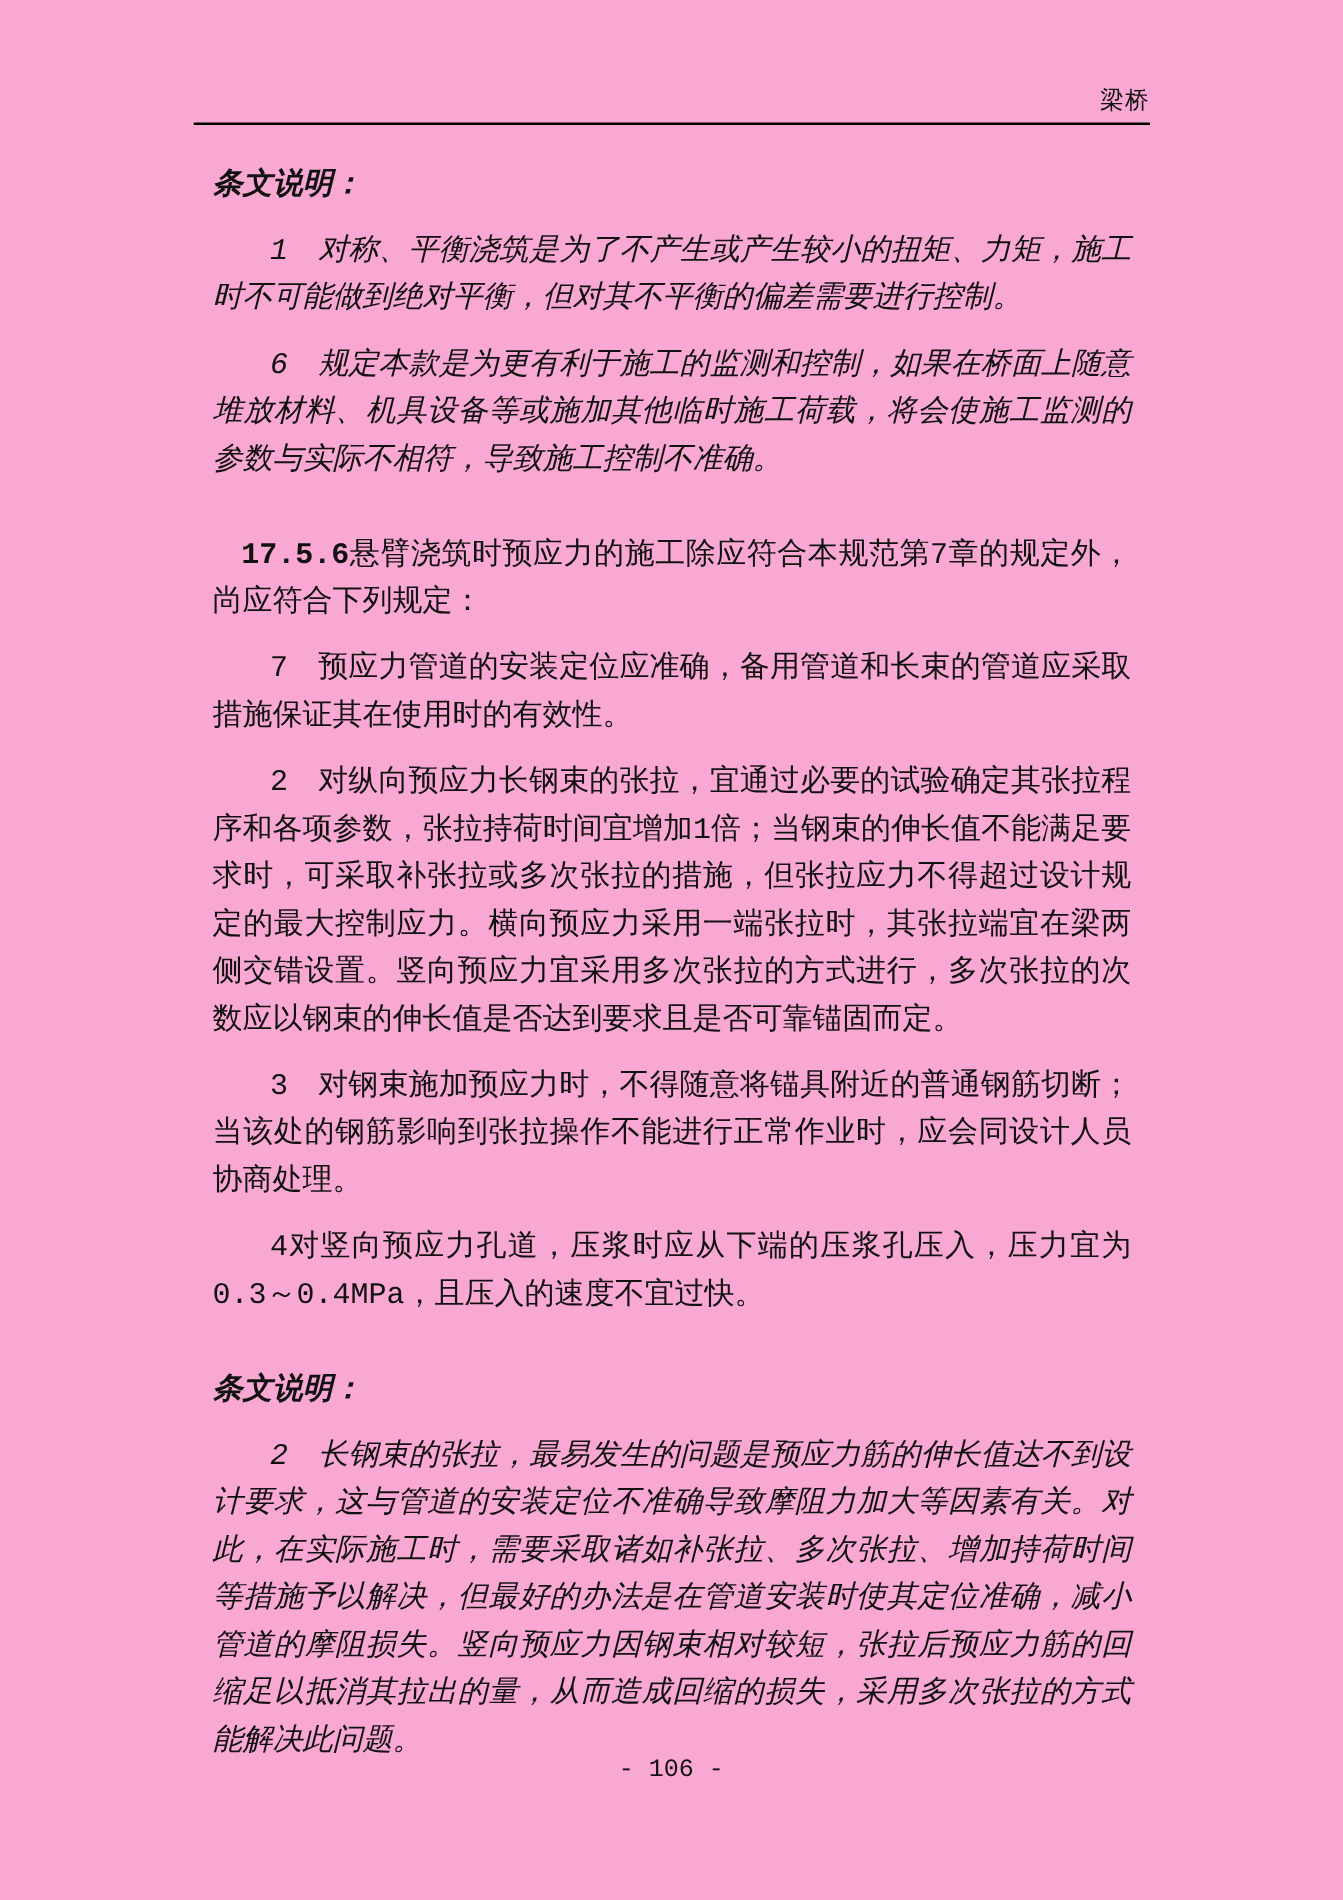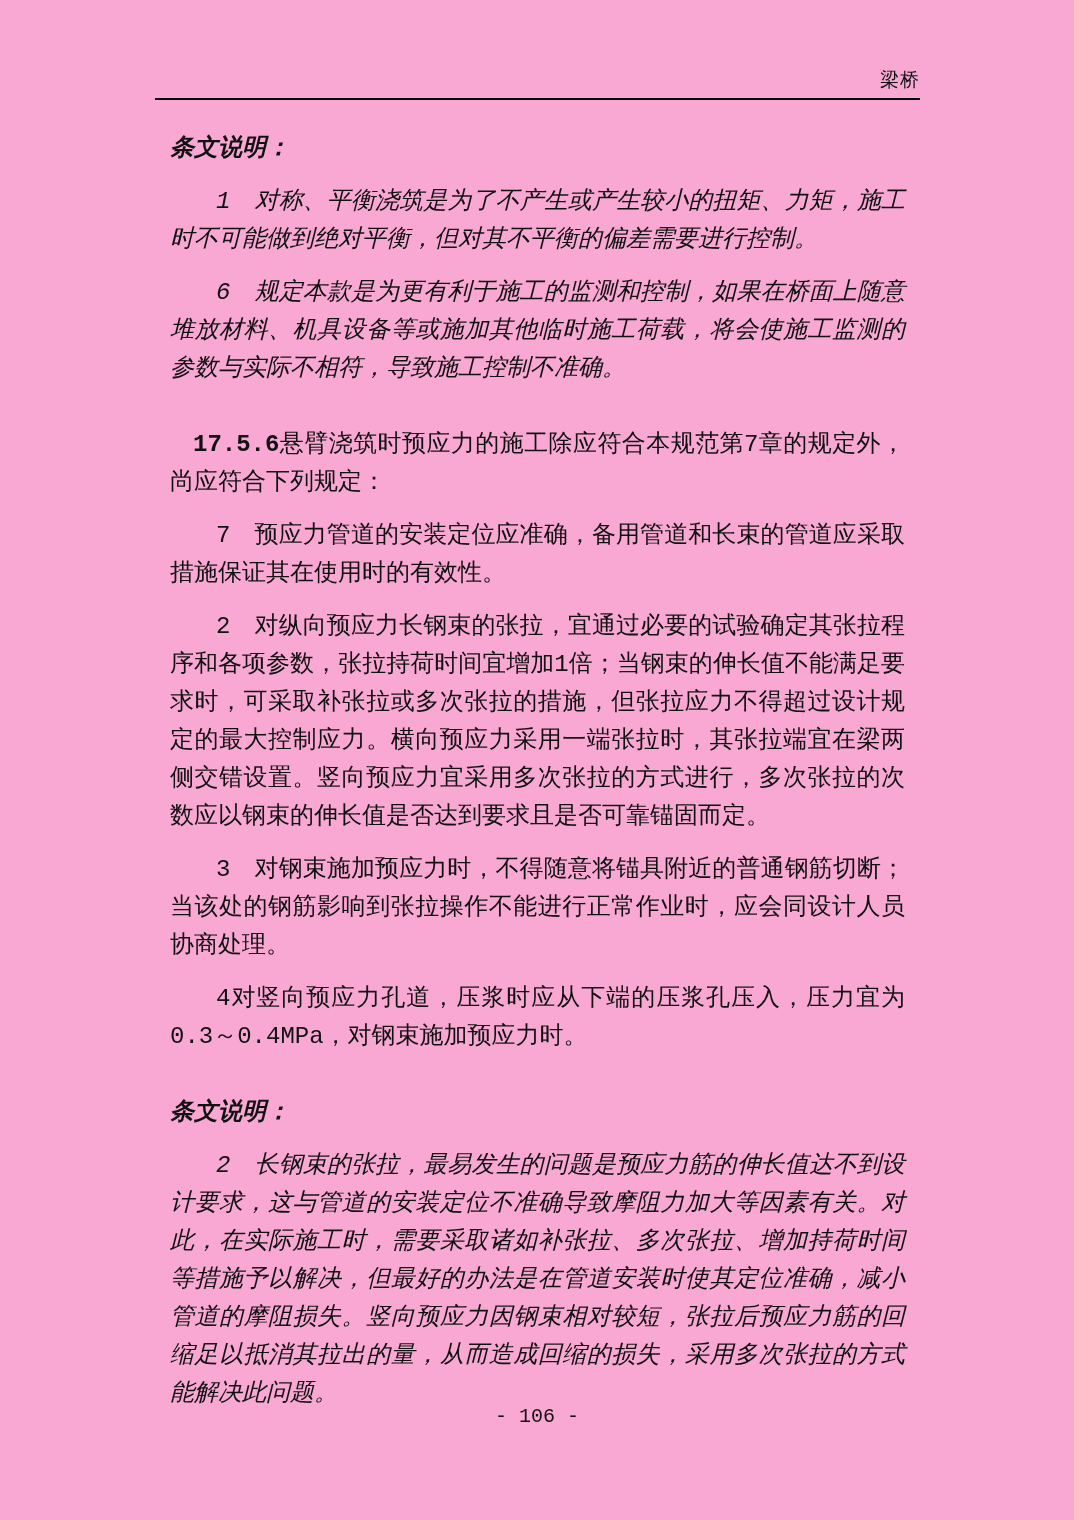--- a/index.html
+++ b/index.html
@@ -77,21 +77,21 @@
         <p class="kai bold">条文说明：</p>
         <p class="kai ind">1　对称、平衡浇筑是为了不产生或产生较小的扭矩、力矩，施工时不可能做到绝对平衡，但对其不平衡的偏差需要进行控制。</p>
         <p class="kai ind">6　规定本款是为更有利于施工的监测和控制，如果在桥面上随意堆放材料、机具设备等或施加其他临时施工荷载，将会使施工监测的参数与实际不相符，导致施工控制不准确。</p>
       </section>
 
       <section>
         <p class="clause-ind gap-top"><span class="bold">17.5.6</span><span>悬臂浇筑时预应力的施工除应符合本规范第7章的规定外，尚应符合下列规定：</span></p>
         <p class="ind">7　预应力管道的安装定位应准确，备用管道和长束的管道应采取措施保证其在使用时的有效性。</p>
         <p class="ind">2　对纵向预应力长钢束的张拉，宜通过必要的试验确定其张拉程序和各项参数，张拉持荷时间宜增加1倍；当钢束的伸长值不能满足要求时，可采取补张拉或多次张拉的措施，但张拉应力不得超过设计规定的最大控制应力。横向预应力采用一端张拉时，其张拉端宜在梁两侧交错设置。竖向预应力宜采用多次张拉的方式进行，多次张拉的次数应以钢束的伸长值是否达到要求且是否可靠锚固而定。</p>
         <p class="ind">3　对钢束施加预应力时，不得随意将锚具附近的普通钢筋切断；当该处的钢筋影响到张拉操作不能进行正常作业时，应会同设计人员协商处理。</p>
-        <p class="ind">4对竖向预应力孔道，压浆时应从下端的压浆孔压入，压力宜为0.3～0.4MPa，对钢束施加预应力时。</p>
+        <p class="ind">4对竖向预应力孔道，压浆时应从下端的压浆孔压入，压力宜为0.3～0.4MPa，且压入的速度不宜过快。</p>
       </section>
 
       <section>
         <p class="kai bold gap-top">条文说明：</p>
         <p class="kai ind">2　长钢束的张拉，最易发生的问题是预应力筋的伸长值达不到设计要求，这与管道的安装定位不准确导致摩阻力加大等因素有关。对此，在实际施工时，需要采取诸如补张拉、多次张拉、增加持荷时间等措施予以解决，但最好的办法是在管道安装时使其定位准确，减小管道的摩阻损失。竖向预应力因钢束相对较短，张拉后预应力筋的回缩足以抵消其拉出的量，从而造成回缩的损失，采用多次张拉的方式能解决此问题。</p>
       </section>
 
     </div>
   </div>
 

